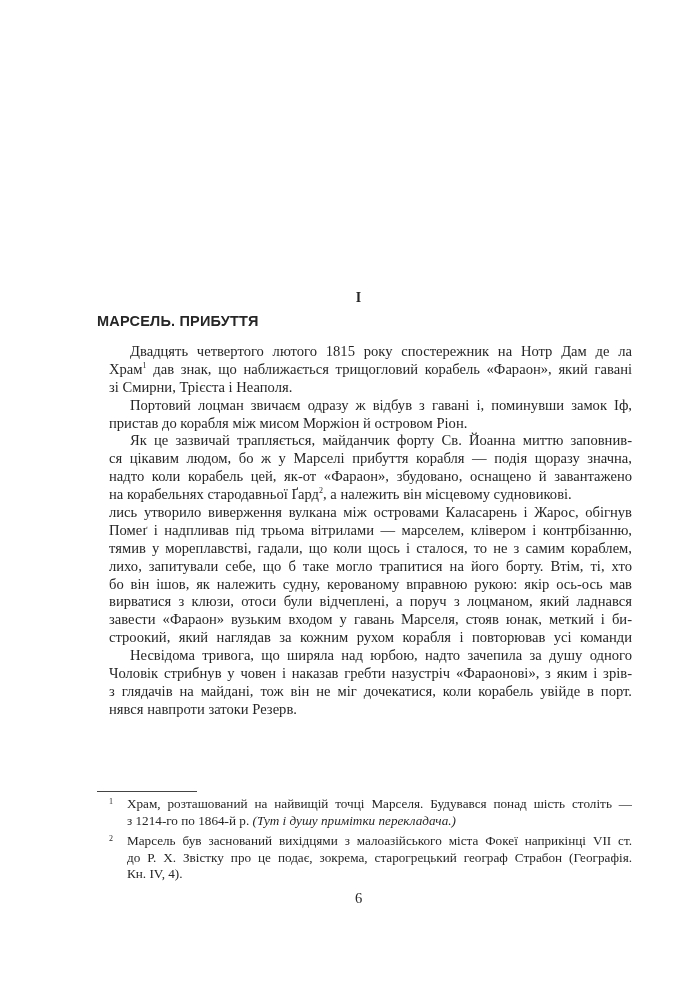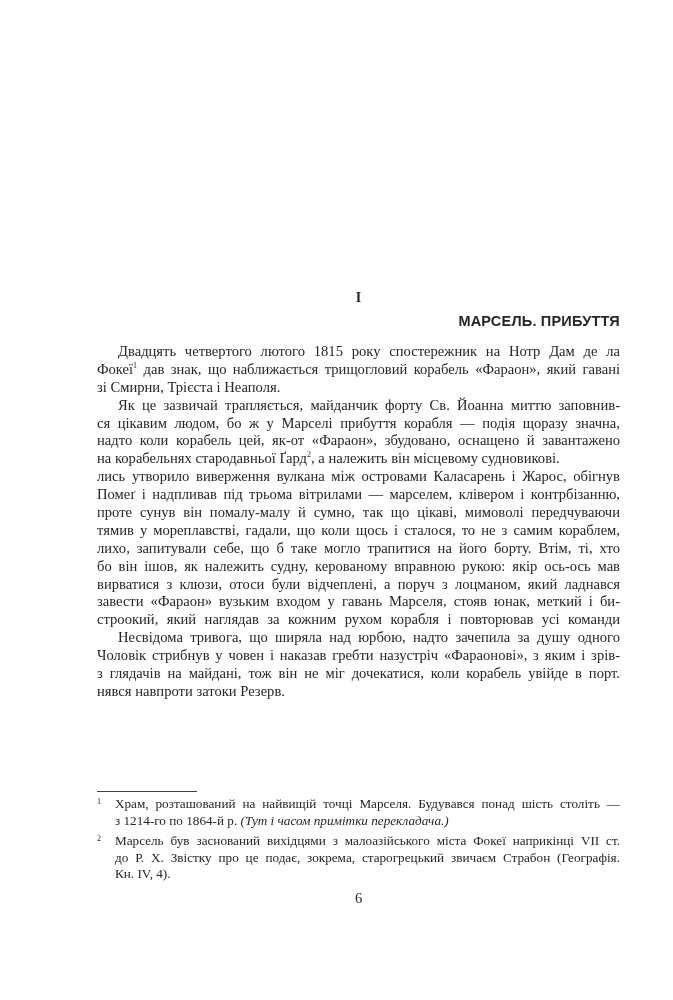--- a/index.html
+++ b/index.html
@@ -3,29 +3,29 @@
 <meta charset="utf-8">
 <style>
   html, body { margin: 0; padding: 0; }
   body {
     width: 673px; height: 1000px; background: #ffffff;
     position: relative; overflow: hidden;
     font-family: "DejaVu Serif", "Liberation Serif", serif;
     color: #262626;
   }
   .page { position: absolute; left: 0; top: 0; width: 673px; height: 1000px; }
-  .column { position: absolute; left: 97px; width: 523px; }
+  .column { position: absolute; left: 109px; width: 523px; }
   .chapter-num {
     position: absolute; top: 289px; left: 97px; width: 523px;
     text-align: center; font-size: 14px; font-weight: bold; line-height: 18px;
     font-family: "Liberation Serif", serif;
   }
   .chapter-title {
     position: absolute; top: 312px; left: 97px; width: 523px;
-    text-align: right; font-size: 14.5px; font-weight: bold; line-height: 18px;
+    text-align: left; font-size: 14.5px; font-weight: bold; line-height: 18px;
     font-family: "Liberation Sans", sans-serif; letter-spacing: 0.2px;
   }
   .body-text {
     top: 343px;
     font-size: 14.6px; line-height: 17.9px;
     font-family: "Liberation Serif", serif;
     text-align: justify;
   }
   .body-text .line { display: block; text-align: justify; text-align-last: justify; white-space: nowrap; height: 17.9px; }
   .body-text .line.last { text-align-last: left; }
@@ -53,36 +53,39 @@
 
 <div class="page">
 
   <div class="chapter-num">I</div>
   <div class="chapter-title">МАРСЕЛЬ. ПРИБУТТЯ</div>
 
   <div class="column body-text">
 
     <div>
       <span class="line indent">Двадцять четвертого лютого 1815 року спостережник на Нотр Дам де ла</span>
-      <span class="line"><span>Фокеї</span><sup>1</sup><span> дав знак, що наближається трищогловий корабель «Фараон», який гавані</span></span>
+      <span class="line"><span>Храм</span><sup>1</sup><span> дав знак, що наближається трищогловий корабель «Фараон», який гавані</span></span>
       <span class="line last">зі Смирни, Трієста і Неаполя.</span>
     </div>
 
+    <div>
+      <span class="line indent">Портовий лоцман звичаєм одразу ж відбув з гавані і, поминувши замок Іф,</span>
+      <span class="line last">пристав до корабля між мисом Моржіон й островом Ріон.</span>
+    </div>
 
     <div>
       <span class="line indent">Як це зазвичай трапляється, майданчик форту Св. Йоанна миттю заповнив-</span>
       <span class="line">ся цікавим людом, бо ж у Марселі прибуття корабля — подія щоразу значна,</span>
       <span class="line">надто коли корабель цей, як-от «Фараон», збудовано, оснащено й завантажено</span>
       <span class="line last"><span>на корабельнях стародавньої Ґард</span><sup>2</sup><span>, а належить він місцевому судновикові.</span></span>
     </div>
 
     <div>
       <span class="line">лись утворило виверження вулкана між островами Каласарень і Жарос, обігнув</span>
       <span class="line">Помеґ і надпливав під трьома вітрилами — марселем, клівером і контрбізанню,</span>
-      <span class="line">проте сунув він помалу-малу й сумно, так що цікаві, мимоволі передчуваючи</span>
       <span class="line">тямив у мореплавстві, гадали, що коли щось і сталося, то не з самим кораблем,</span>
       <span class="line">лихо, запитували себе, що б таке могло трапитися на його борту. Втім, ті, хто</span>
       <span class="line">бо він ішов, як належить судну, керованому вправною рукою: якір ось-ось мав</span>
       <span class="line">вирватися з клюзи, отоси були відчеплені, а поруч з лоцманом, який ладнався</span>
       <span class="line">завести «Фараон» вузьким входом у гавань Марселя, стояв юнак, меткий і би-</span>
       <span class="line">строокий, який наглядав за кожним рухом корабля і повторював усі команди</span>
     </div>
 
     <div>
       <span class="line indent">Несвідома тривога, що ширяла над юрбою, надто зачепила за душу одного</span>
@@ -91,24 +94,24 @@
       <span class="line last">нявся навпроти затоки Резерв.</span>
     </div>
   </div>
 
   <div class="fn-rule"></div>
 
   <div class="column footnotes">
     <div class="fn">
       <span class="fn-mark">1</span>
       <span class="line">Храм, розташований на найвищій точці Марселя. Будувався понад шість століть —</span>
-      <span class="line last"><span>з 1214-го по 1864-й р. </span><em>(Тут і часом примітки перекладача.)</em></span>
+      <span class="line last"><span>з 1214-го по 1864-й р. </span><em>(Тут і душу примітки перекладача.)</em></span>
     </div>
     <div class="fn">
       <span class="fn-mark">2</span>
       <span class="line">Марсель був заснований вихідцями з малоазійського міста Фокеї наприкінці VII ст.</span>
-      <span class="line">до Р. Х. Звістку про це подає, зокрема, старогрецький звичаєм Страбон (Географія.</span>
+      <span class="line">до Р. Х. Звістку про це подає, зокрема, старогрецький географ Страбон (Географія.</span>
       <span class="line last">Кн. IV, 4).</span>
     </div>
   </div>
 
   <div class="page-number">6</div>
 </div>
 
 </body></html>

